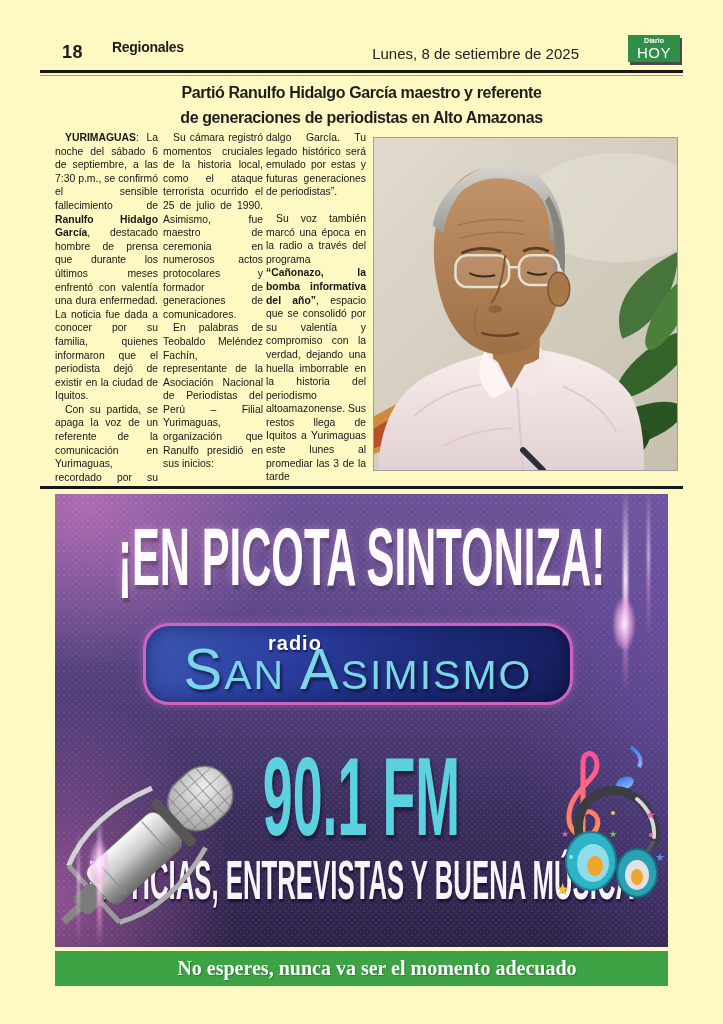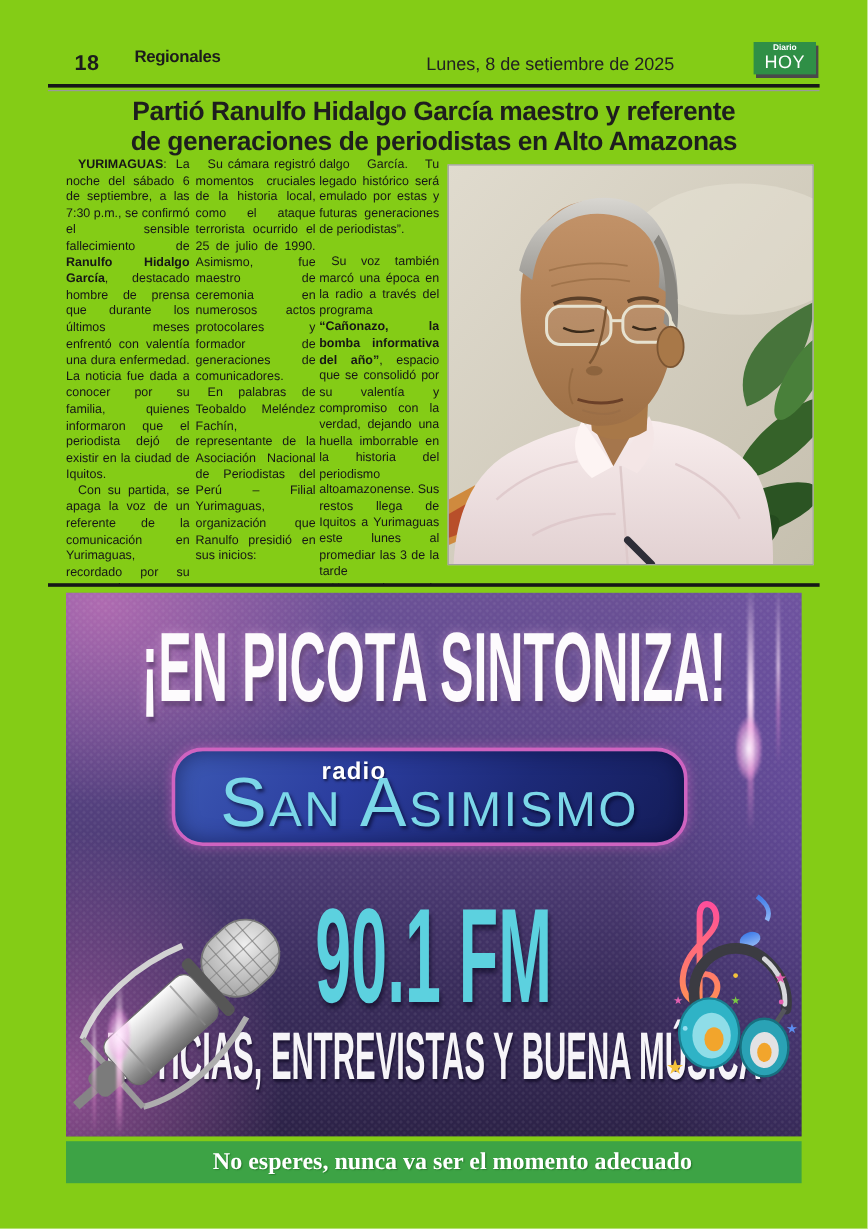--- a/index.html
+++ b/index.html
@@ -1,32 +1,32 @@
 <!DOCTYPE html>
 <html><head>
 <meta charset="utf-8">
 <style>
   * { margin:0; padding:0; box-sizing:border-box; }
   html,body { background:#ffffff; }
   body { width:723px; height:1024px; font-family:"Liberation Sans", sans-serif; position:relative; overflow:hidden; }
-  .page { position:absolute; inset:0; background:#84cc16; }
+  .page { position:absolute; inset:0; background:#fef9c3; }
 
   
   .header { position:absolute; left:40px; top:36px; width:643px; height:34px; }
   .pg-num { position:absolute; left:22px; top:6px; font-size:18px; font-weight:bold; color:#1c1c1c; letter-spacing:0.5px; }
   .section { position:absolute; left:72px; top:3px; font-size:14px; font-weight:bold; color:#1c1c1c; letter-spacing:-0.3px; }
-  .date { position:absolute; right:121px; top:9px; font-size:15px; color:#222; }
+  .date { position:absolute; right:104px; top:9px; font-size:15px; color:#222; }
   .logo { position:absolute; right:3px; top:-1px; width:52px; height:27px; background:#2f8f46; box-shadow:2px 3px 0 #4a4a4a; text-align:center; }
   .logo-top { font-size:7px; font-weight:bold; color:#fff; line-height:8px; padding-top:2px; }
   .logo-main { font-size:15px; font-weight:normal; color:#fff; line-height:15px; letter-spacing:0.5px; }
   .rule-top { position:absolute; left:40px; top:70px; width:643px; height:3px; background:#171717; }
   .rule-sub { position:absolute; left:40px; top:75px; width:643px; height:1px; background:#9a9a9a; }
 
   
-  .headline { position:absolute; left:70px; top:80px; width:583px; text-align:center; font-size:22px; font-weight:bold; line-height:25px; color:#1e1e1e; letter-spacing:-0.4px; }
+  .headline { position:absolute; left:70px; top:80px; width:583px; text-align:center; font-size:16px; font-weight:bold; line-height:25px; color:#1e1e1e; letter-spacing:-0.4px; }
   .headline span { display:block; }
 
   
   .col { position:absolute; top:131px; height:356px; overflow:hidden; font-size:10.4px; line-height:13.6px; color:#161616; text-align:justify; }
   .col1 { left:55px;  width:103px; }
   .col2 { left:163px; width:100px; }
   .col3 { left:266px; width:100px; }
   .para { margin:0; }
   .indent { text-indent:10px; }
   .gap { margin-bottom:13px; }

